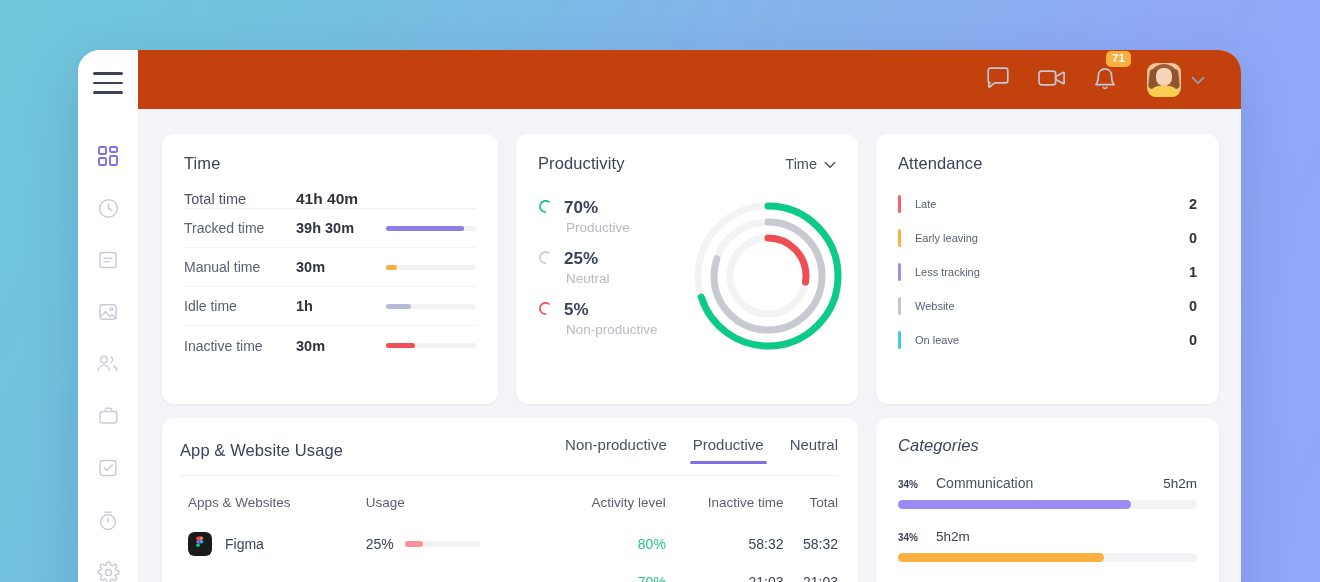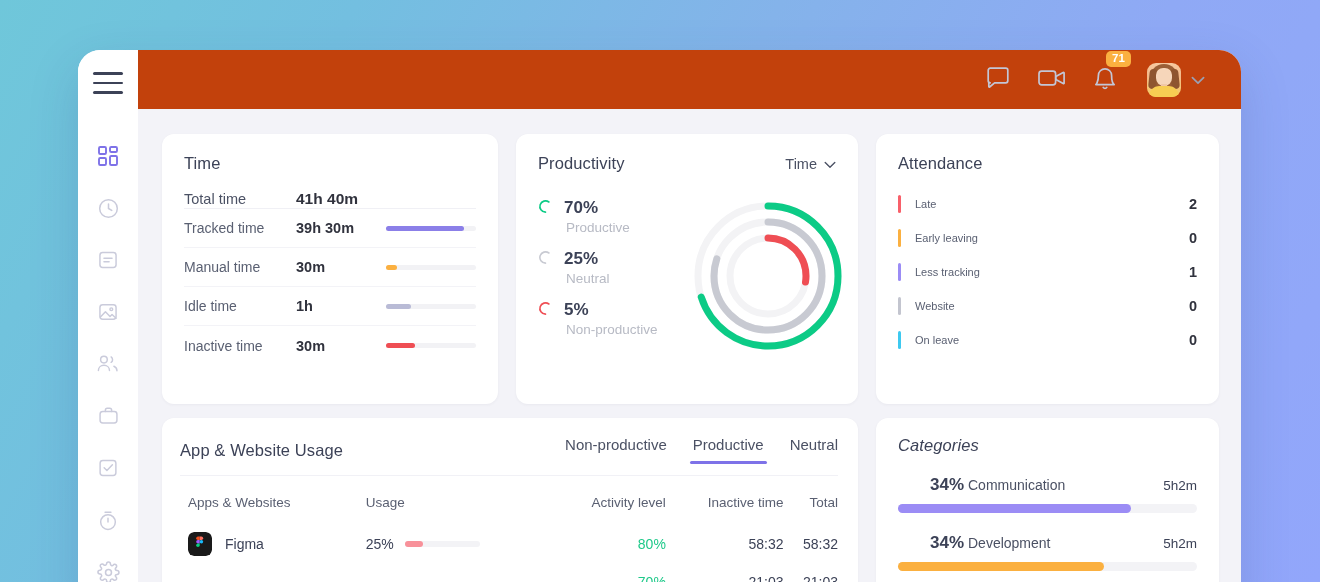--- a/index.html
+++ b/index.html
@@ -141,21 +141,21 @@
   .usage-pct { font-size:14px; color:#3c4257; }
   .u-track { width: 75px; height:6px; border-radius:4px; background:#f3f3f6; position:relative; }
   .u-fill { position:absolute; left:0; top:0; height:6px; border-radius:4px; background:#f8919a; }
   .act { color:#1fc98a; }
 
   
   #cat-card { flex: 1; padding: 18px 22px 0 22px; height: 238px; }
   #cat-card .card-title { margin-bottom: 20px; font-style: italic; }
   .cat-row { margin-bottom: 20px; }
   .cat-line { display:flex; align-items:baseline; margin-bottom: 9px; }
-  .cat-pct { font-size: 17px; color:#3c4257; font-weight: 600; width: 38px; margin-left: 32px; }
+  .cat-pct { font-size: 10px; color:#3c4257; font-weight: 600; width: 38px; }
   .cat-name { font-size: 14px; color:#4b5164; flex:1; }
   .cat-time { font-size: 13.5px; color:#3c4257; }
   .cat-track { height: 9px; border-radius:5px; background:#f3f3f6; position:relative; }
   .cat-fill { position:absolute; left:0; top:0; height:9px; border-radius:5px; }
 </style>
 </head>
 <body>
 
 <div id="app-window">
 
@@ -499,21 +499,20 @@
                   <span class="cat-name">Communication</span>
                   <span class="cat-time">5h2m</span>
                 </div>
                 <div class="cat-track">
                   <span class="cat-fill" style="width:78%;background:#9b8cf5"></span>
                 </div>
               </div>
               <div class="cat-row">
                 <div class="cat-line">
                   <span class="cat-pct">34%</span>
-                  <span class="cat-name">Development</span>
                   <span class="cat-time">5h2m</span>
                 </div>
                 <div class="cat-track">
                   <span class="cat-fill" style="width:69%;background:#fbb040"></span>
                 </div>
               </div>
             </div>
         </section>
       </div>
 

